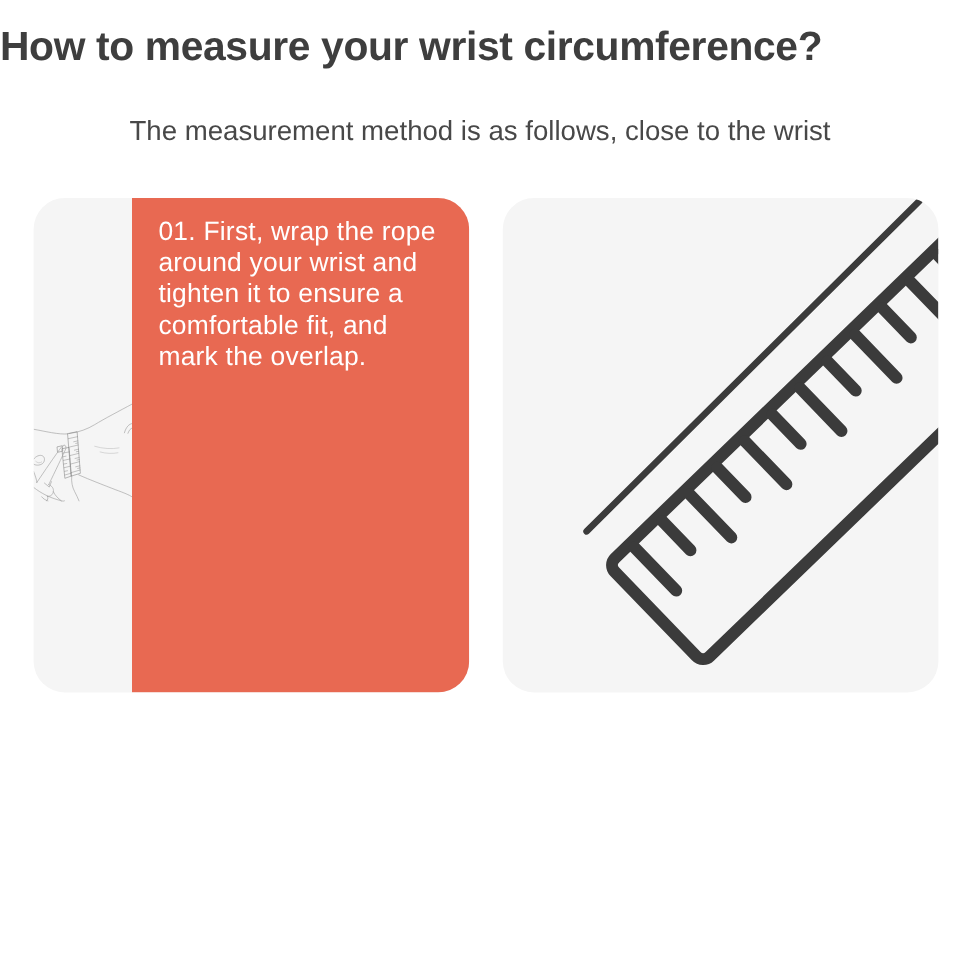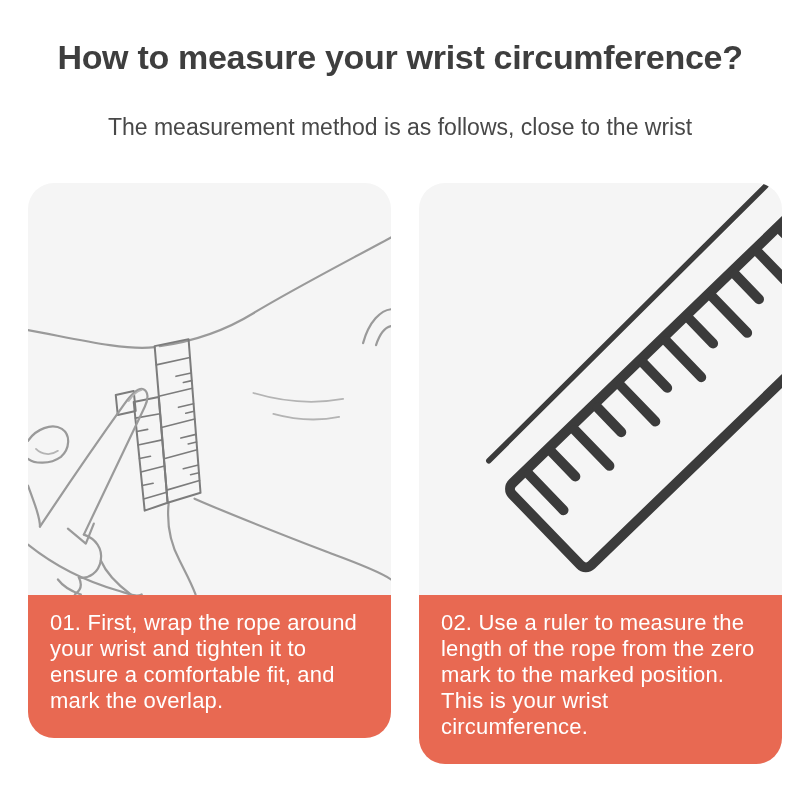--- a/index.html
+++ b/index.html
@@ -12,22 +12,22 @@
     --line-art-dark:#7C7C7C;
     --line-art-faint:#B4B4B4;
     --ruler-stroke:#3B3B3B;
     --page-bg:#FFFFFF;
   }
   *{margin:0;padding:0;box-sizing:border-box;}
   html,body{width:800px;height:800px;overflow:hidden;background:var(--page-bg);
     font-family:"Liberation Sans", sans-serif;}
   .page{width:800px;height:800px;background:var(--page-bg);}
   .page-title{
-    margin-top:38px;
-    text-align:center;
+    margin-top:20px;
+    text-align:left;
     font-size:34px;
     font-weight:700;
     letter-spacing:-0.3px;
     color:var(--title-text);
     white-space:nowrap;
   }
   .page-subtitle{
     margin-top:37px;
     text-align:center;
     font-size:23px;
@@ -41,21 +41,21 @@
     padding:0 18px 0 28px;
     margin-top:42px;
     align-items:flex-start;
   }
   .card{
     flex:1;
     border-radius:26px;
     overflow:hidden;
     background:var(--panel-bg);
     display:flex;
-    flex-direction:column;
+    flex-direction:row;
   }
   .illus{
     height:412px;
     width:100%;
     position:relative;
   }
   .illus svg{display:block;width:100%;height:412px;}
   .caption{
     background:var(--accent);
     color:var(--caption-text);
@@ -174,17 +174,16 @@
             <line class="ruler" stroke-width="10" x1="218" y1="5" x2="218" y2="55"></line>
             <line class="ruler" stroke-width="10" x1="250" y1="5" x2="250" y2="39"></line>
             <line class="ruler" stroke-width="10" x1="282" y1="5" x2="282" y2="55"></line>
             <line class="ruler" stroke-width="10" x1="314" y1="5" x2="314" y2="39"></line>
             <line class="ruler" stroke-width="10" x1="346" y1="5" x2="346" y2="55"></line>
             <line class="ruler" stroke-width="10" x1="378" y1="5" x2="378" y2="39"></line>
             <line class="ruler" stroke-width="10" x1="410" y1="5" x2="410" y2="55"></line>
           </g>
         </svg>
       </div>
-      <div class="caption">02. Use a ruler to measure the length of the rope from the zero mark to the marked position. This is your wrist circumference.</div>
     </div>
 
   </div>
 </div>
 
 </body></html>

